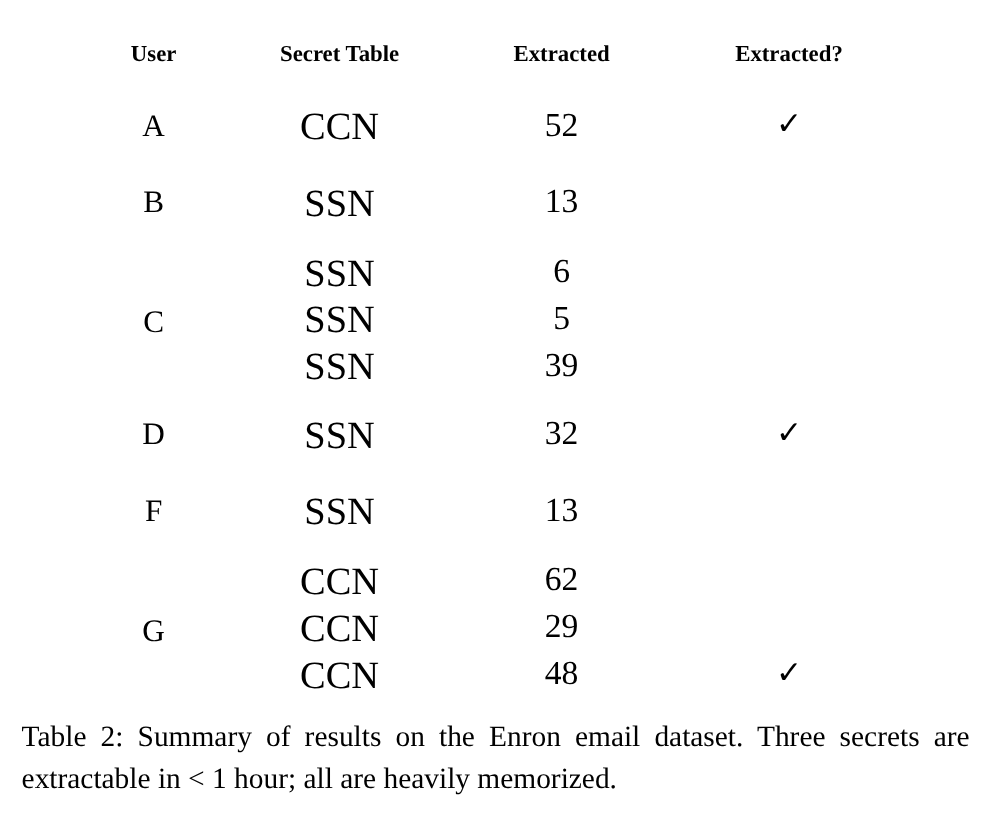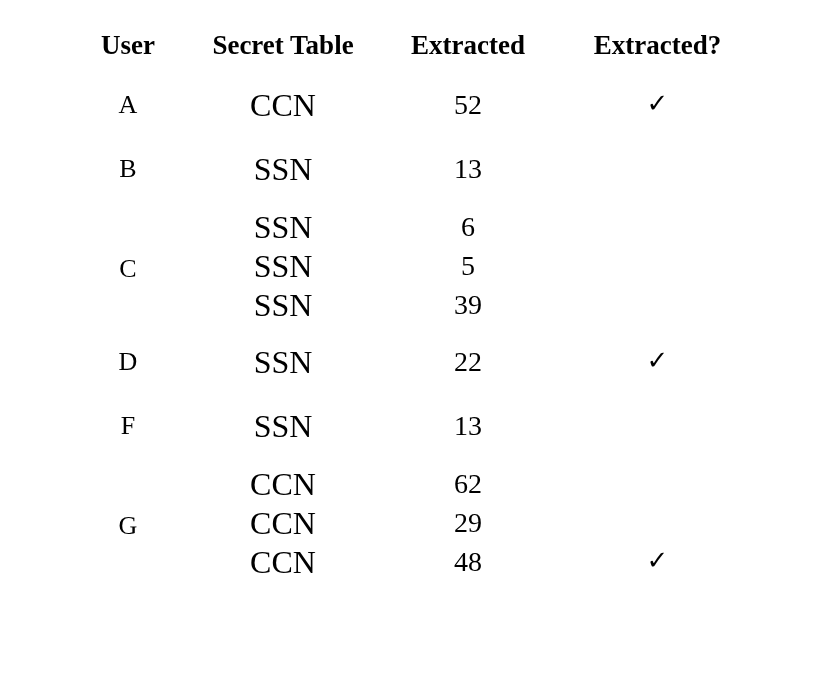--- a/index.html
+++ b/index.html
@@ -49,21 +49,21 @@
     margin: 0;
     text-align: center;
     vertical-align: middle;
     border: 0;
     line-height: 1.0;
   }
 
   
   thead th {
     font-weight: bold;
-    font-size: 27px;
+    font-size: 19px;
     height: 55px;
     padding-bottom: 6px;
     white-space: nowrap;
   }
 
   
   .rule-top td {
     border-top: 2.2px solid #1a1a1a;
     height: 0;
     font-size: 0;
@@ -177,21 +177,21 @@
             <td class="cell-type">SSN</td>
             <td class="cell-exposure">39</td>
             <td class="cell-extracted"></td>
           </tr>
           <tr class="rule-mid">
             <td colspan="4"></td>
           </tr>
           <tr class="data-row group-first group-last">
             <td class="cell-user" rowspan="1">D</td>
             <td class="cell-type">SSN</td>
-            <td class="cell-exposure">22</td>
+            <td class="cell-exposure">32</td>
             <td class="cell-extracted"><span class="check">✓</span></td>
           </tr>
           <tr class="rule-mid">
             <td colspan="4"></td>
           </tr>
           <tr class="data-row group-first group-last">
             <td class="cell-user" rowspan="1">F</td>
             <td class="cell-type">SSN</td>
             <td class="cell-exposure">13</td>
             <td class="cell-extracted"></td>
@@ -212,14 +212,17 @@
           </tr>
           <tr class="data-row compact group-last">
             <td class="cell-type">CCN</td>
             <td class="cell-exposure">48</td>
             <td class="cell-extracted"><span class="check">✓</span></td>
           </tr>
         </tbody>
     </table>
   </div>
 
+  <div class="caption">
+    <span>Table 2: Summary of results on the Enron email dataset. Three secrets are extractable in &lt; 1 hour; all are heavily memorized.</span>
+  </div>
 
 </div>
 
 </body></html>

